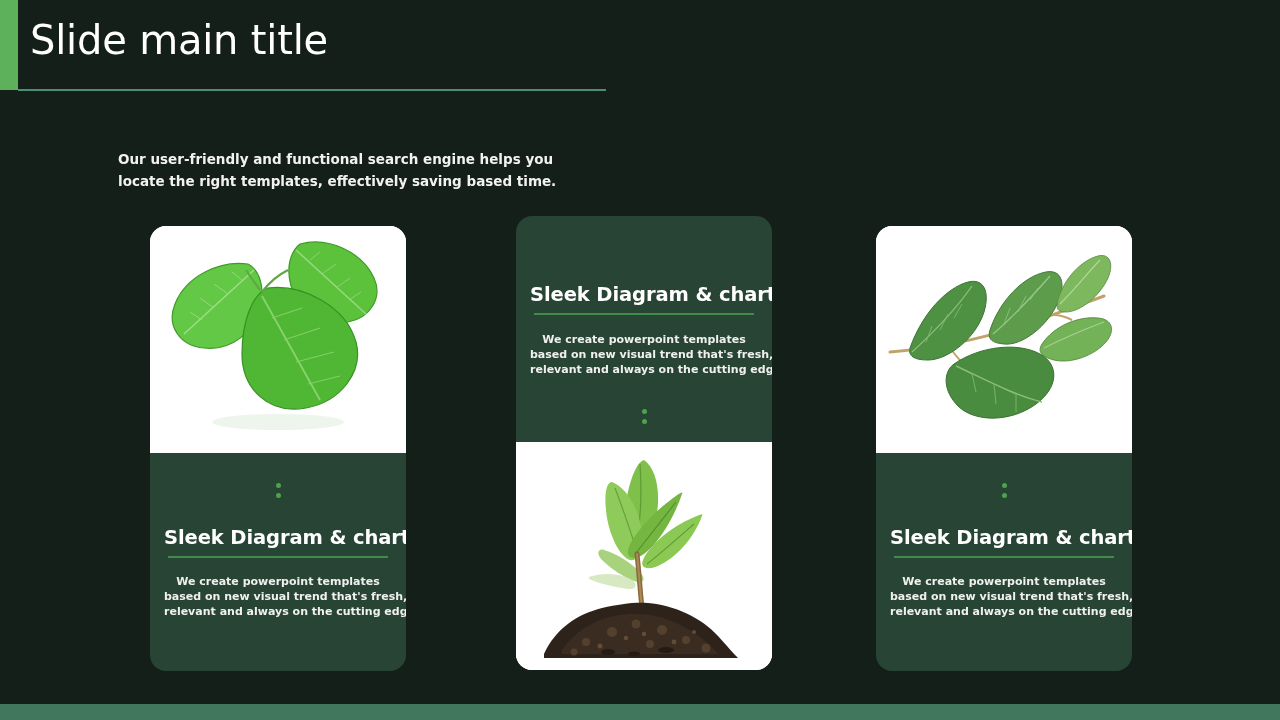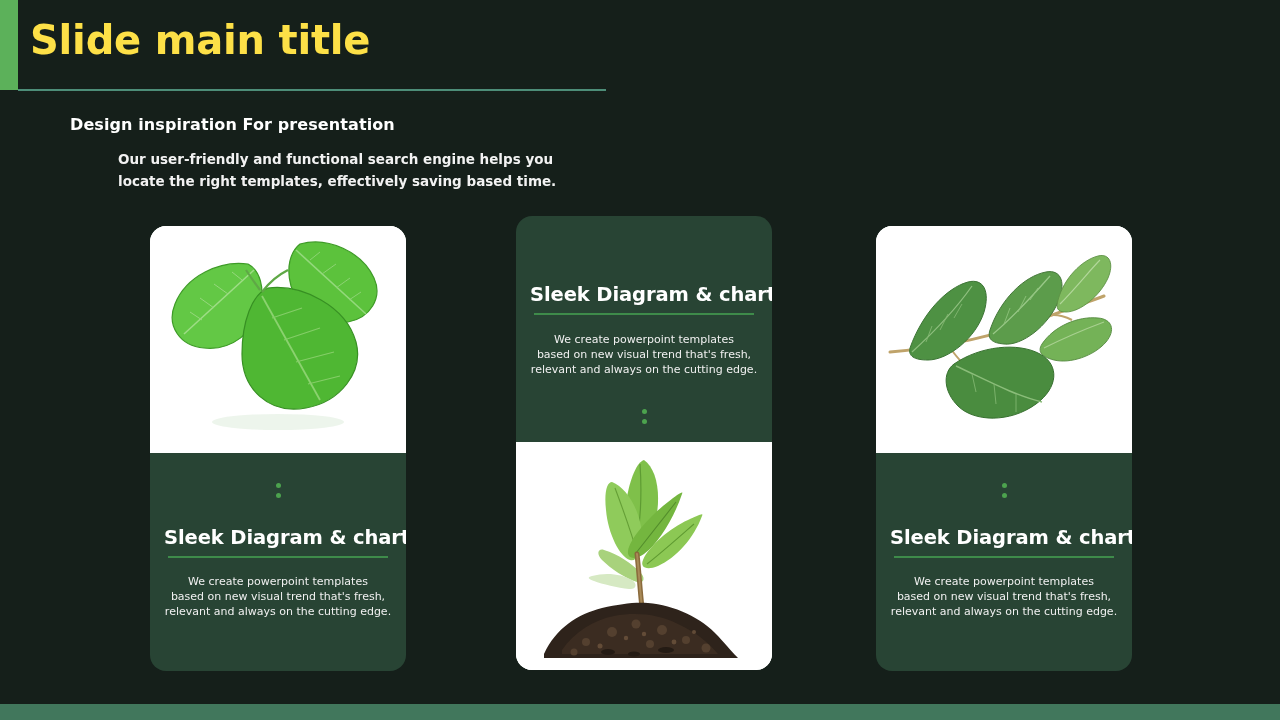--- a/index.html
+++ b/index.html
@@ -30,22 +30,22 @@
     width: 18px;
     height: 90px;
     background: #5CB15A;
   }
   #slide-title {
     position: absolute;
     left: 30px;
     top: 17px;
     font-family: "DejaVu Sans", sans-serif;
     font-size: 40px;
-    font-weight: bold;
-    color: #fde047;
+    font-weight: normal;
+    color: #ffffff;
     letter-spacing: -0.2px;
     white-space: nowrap;
   }
   #title-divider {
     position: absolute;
     left: 18px;
     top: 89px;
     width: 588px;
     height: 2px;
     background: #4D8D78;
@@ -127,21 +127,21 @@
     letter-spacing: -0.1px;
   }
   .title-rule {
     height: 1.5px;
     background: #3E8B4A;
     margin: 7px auto 0 auto;
     width: 220px;
   }
   .card-desc {
     font-size: 11px;
-    font-weight: normal;
+    font-weight: bold;
     line-height: 15px;
     color: #F0F0F0;
   }
   .card-desc span { display: block; white-space: nowrap; }
 
   
   .body-below .dots       { margin-top: 30px; }
   .body-below .card-title { margin-top: 28px; }
   .body-below .card-desc  { margin-top: 16px; }
 
@@ -164,21 +164,20 @@
 </style>
 </head>
 <body>
 
 <div id="slide">
 
   <div id="accent-bar"></div>
   <div id="slide-title">Slide main title</div>
   <div id="title-divider"></div>
 
-  <div id="subtitle">Design inspiration For presentation</div>
   <div id="intro-text">
     <span>Our user-friendly and functional search engine helps you</span>
     <span>locate the right templates, effectively saving based time.</span>
   </div>
 
   <div class="card" id="card-1">
     <div class="card-photo photo-top">
       <svg class="photo-svg" viewBox="0 0 256 227" preserveAspectRatio="xMidYMid slice">
         <rect x="0" y="0" width="256" height="227" fill="#FFFFFF"></rect>
         <g>

